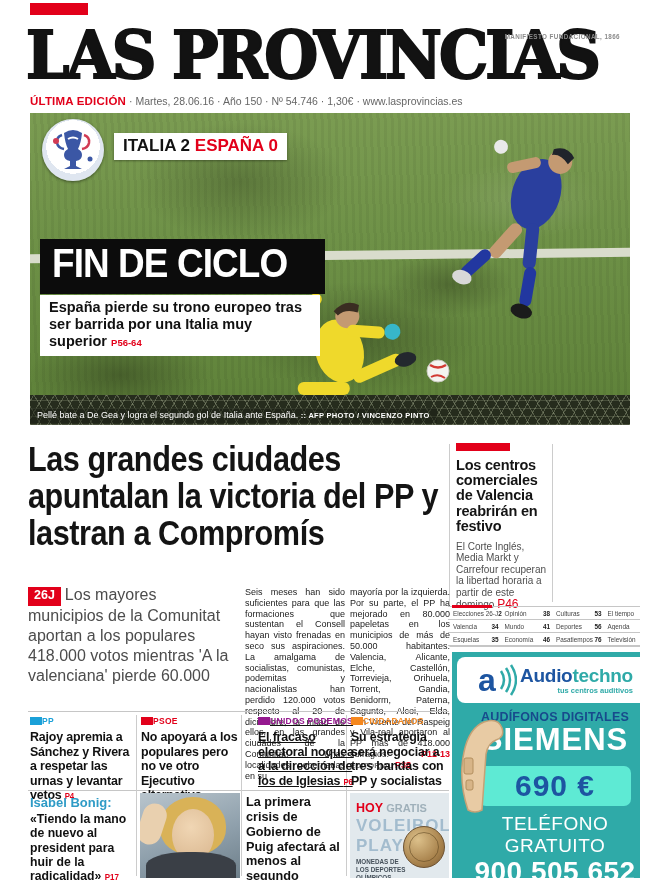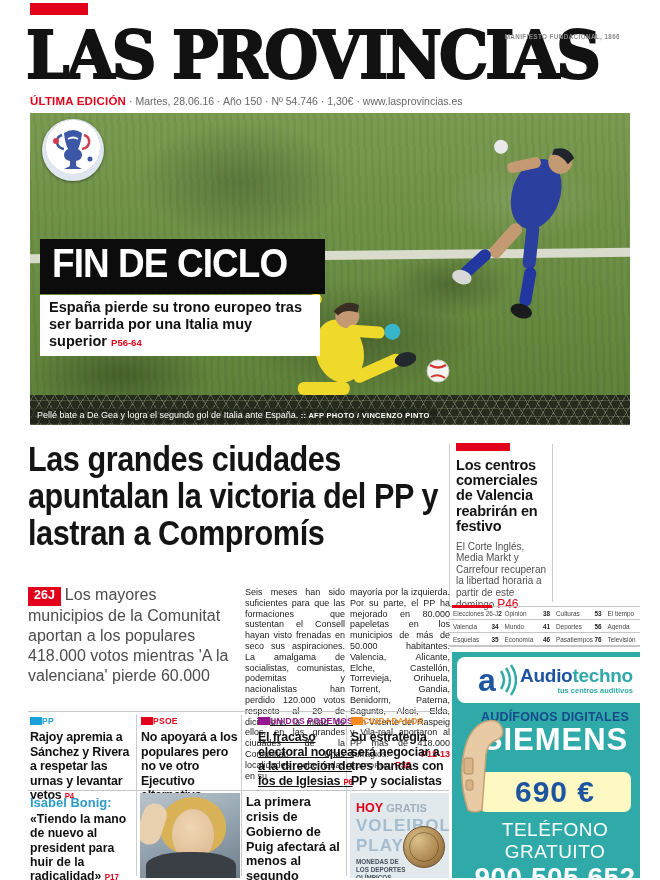--- a/index.html
+++ b/index.html
@@ -121,21 +121,21 @@
   .ad{position:absolute;left:452px;top:652px;width:206px;height:226px;background:#2faaa8;
         box-sizing:border-box;text-align:center;}
   .ad-top{position:relative;margin:5px;height:46px;background:#fff;border-radius:8px;
         display:flex;align-items:center;justify-content:center;gap:3px;}
   .ad-top .brandwrap{text-align:right;}
   .ad-top .brand{font-weight:bold;font-size:19px;letter-spacing:-.3px;color:#1d55a1;line-height:1;}
   .ad-top .brand .tech{color:#2faaa8;}
   .ad-top .sub{font-size:7.5px;font-weight:bold;color:#2faaa8;margin-top:1px;}
   .ad-line1{margin-top:7px;color:#174a8c;font-weight:bold;font-size:12.5px;letter-spacing:.2px;}
   .ad-line2{color:#fff;font-weight:bold;font-size:31px;letter-spacing:1px;line-height:1.05;}
-  .price-pill{margin:15px auto 0;width:152px;height:40px;background:#fef9c3;border-radius:7px;
+  .price-pill{margin:9px auto 0;width:152px;height:40px;background:#5eead4;border-radius:7px;
         display:flex;align-items:center;justify-content:center;}
   .price-pill .p{color:#1d55a1;font-weight:bold;font-size:30px;letter-spacing:1px;}
   .ad-line3{margin-top:7px;color:#fff;font-size:19px;letter-spacing:.5px;}
   .ad-phone{color:#fff;font-weight:bold;font-size:28px;letter-spacing:.5px;line-height:1.05;}
   .hearing-aid{position:absolute;left:2px;top:54px;}
 </style>
 </head>
 <body>
 
 <div class="page">
@@ -194,20 +194,24 @@
       <svg width="62" height="62" viewBox="0 0 62 62">
         <circle cx="31" cy="31" r="30" fill="none"></circle>
         <path d="M22 14 q9 -6 18 0 q-1 10 -4 16 q4 2 4 6 q0 5 -6 6 l0 5 l6 3 l-18 0 l6 -3 l0 -5 q-6 -1 -6 -6 q0 -4 4 -6 q-3 -6 -4 -16z" fill="#3b57a5"></path>
         <path d="M20 16 q-6 2 -5 8 q1 5 7 6" fill="none" stroke="#3b57a5" stroke-width="2.5"></path>
         <path d="M42 16 q6 2 5 8 q-1 5 -7 6" fill="none" stroke="#d23b54" stroke-width="2.5"></path>
         <circle cx="14" cy="22" r="3" fill="#d23b54"></circle>
         <circle cx="48" cy="40" r="2.5" fill="#3b57a5"></circle>
         <path d="M26 20 q5 -3 10 0" stroke="#fff" stroke-width="2" fill="none"></path>
       </svg>
     </div>
+    <div class="score-box">
+      <span>ITALIA 2</span>
+      <span class="esp">ESPAÑA 0</span>
+    </div>
     <div class="fdc-box">
       <span class="t">FIN DE CICLO</span>
     </div>
     <div class="fdc-sub">
       <span>España pierde su trono europeo tras ser barrida por una Italia muy superior </span><span class="pg">P56-64</span>
     </div>
     <div class="net-strip"></div>
     <div class="hero-caption">
       <span>Pellé bate a De Gea y logra el segundo gol de Italia ante España. </span><span class="credit">:: AFP PHOTO / VINCENZO PINTO</span>
     </div>

